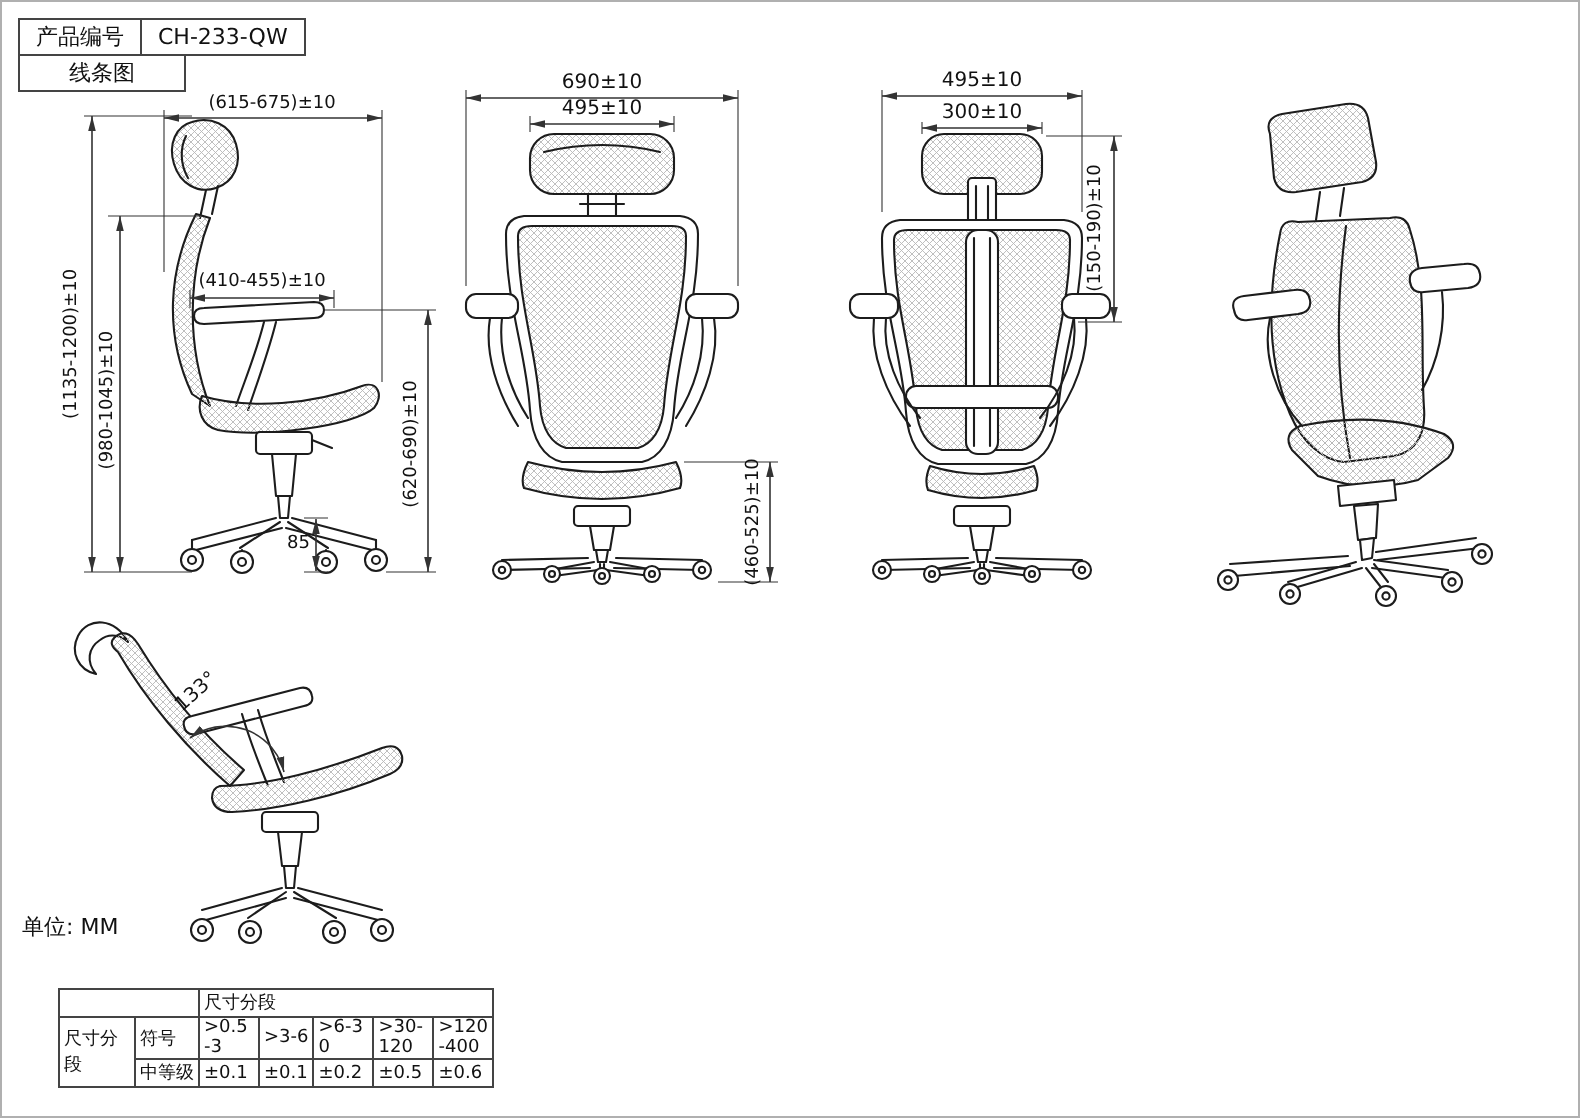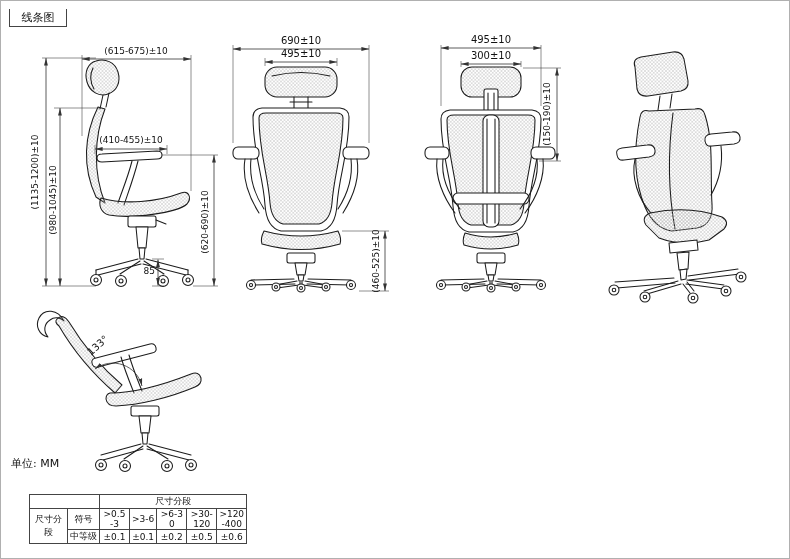--- a/index.html
+++ b/index.html
@@ -2,24 +2,24 @@
 <html><head>
 <meta charset="utf-8">
 <style>
   *{margin:0;padding:0;box-sizing:border-box}
   body{background:#ddd;font-family:"DejaVu Sans","Liberation Sans",sans-serif}
   .page{position:relative;width:790px;height:559px;background:#fff;border:1px solid #b0b0b0;overflow:hidden}
   .drawing-svg{position:absolute;left:0;top:0}
   .blk{position:absolute;font-size:11px;color:#111}
   .blk table{border-collapse:collapse}
   .blk td{border:1px solid #444;padding:1px 8px;white-space:nowrap}
-  .sub-box{border:1px solid #444;border-top:none;width:58px;text-align:center;padding:1px 0;background:#fff}
+  .sub-box{border:1px solid #444;border-top:none;width:84px;text-align:center;padding:1px 0;background:#fff}
   .empty-cell{min-width:84px}
   .units{position:absolute;left:10px;top:455px;font-size:11px;color:#111}
-  .tol{position:absolute;left:28px;top:493px;border-collapse:collapse;font-size:9px;color:#111;text-align:center}
+  .tol{position:absolute;left:28px;top:493px;border-collapse:collapse;font-size:9px;color:#111;}
   .tol td{border:1px solid #444;padding:0 2px;vertical-align:middle}
   .tol .c-blank{border:1px solid #444}
   .tol .rng{max-width:30px;word-break:break-all}
   svg text{font-family:"DejaVu Sans","Liberation Sans",sans-serif;fill:#111;font-size:10px}
   svg text.v9{font-size:9px}
   .ln{stroke:#1c1c1c;stroke-width:1.05;fill:none;stroke-linecap:round;stroke-linejoin:round}
   .fs{stroke:#1c1c1c;stroke-width:1.05;stroke-linecap:round;stroke-linejoin:round}
   .dim{stroke:#333;stroke-width:0.8;fill:none}
   .ext{stroke:#333;stroke-width:0.55;fill:none}
 </style>
@@ -295,20 +295,28 @@
       </g>
     </g>
 
     <g>
       <path class="dim" marker-start="url(#arr)" marker-end="url(#arr)" d="M94,368 A30,30 0 0 1 141,385"></path>
       <text transform="rotate(-42 99 347)" x="99" y="347" text-anchor="middle">133°</text>
     </g>
   </svg>
 
   <div class="blk" style="left:8px;top:8px">
+    <table>
+      <tbody>
+          <tr>
+        <td>产品编号</td>
+        <td>CH-233-QW</td>
+      </tr>
+    </tbody>
+      </table>
     <div class="sub-box">线条图</div>
   </div>
 
 
   <div class="units">单位: MM</div>
 
   <table class="tol">
     <tbody>
         <tr>
       <td class="c-blank" colspan="2"></td>

